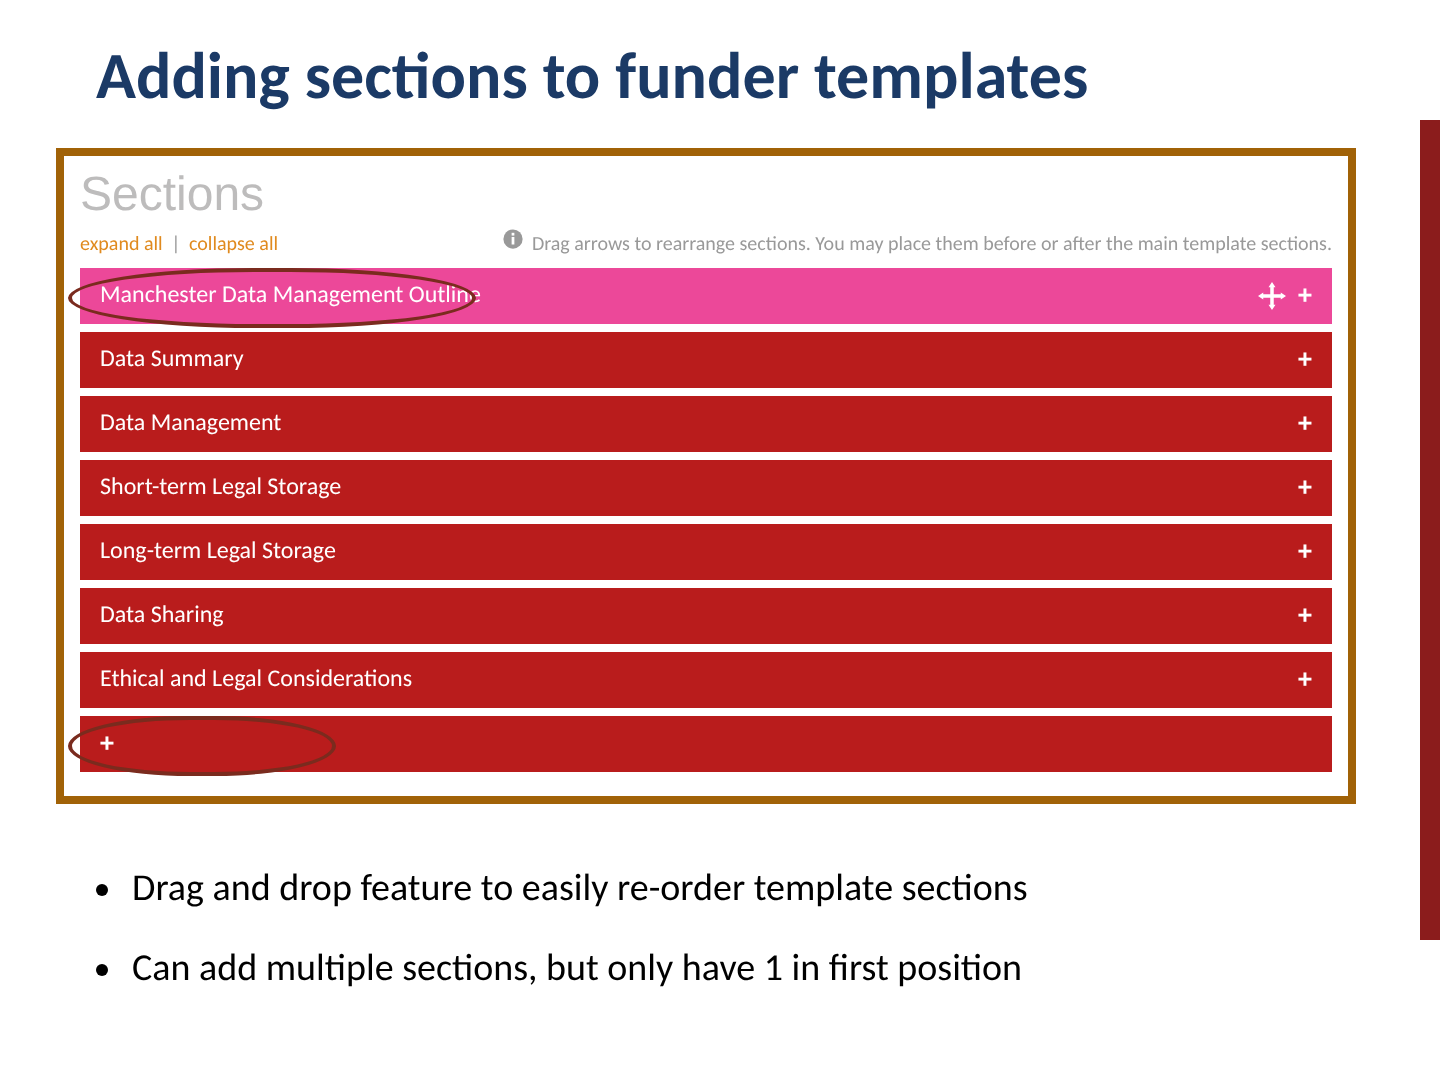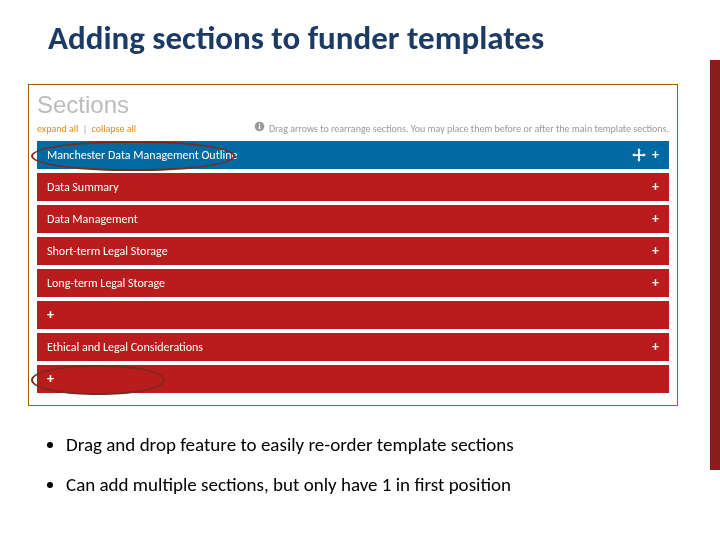--- a/index.html
+++ b/index.html
@@ -1,27 +1,27 @@
 <!DOCTYPE html>
 <html><head>
 <meta charset="utf-8">
 <style>
   html,body{margin:0;padding:0;width:720px;height:540px;background:#fff;font-family:Calibri,Arial,sans-serif;color:#000;}
   .slide{position:relative;width:720px;height:421px;box-sizing:border-box;}
   .title{font-size:33px;font-weight:bold;color:#1b3a66;padding:18px 0 0 48px;}
   .right-red-bar{position:absolute;top:60px;right:0;width:10px;height:410px;background:#8b1c1c;}
-  .panel{position:absolute;left:28px;top:84px;width:650px;border:1px solid #a16207;padding:6px 8px 8px 8px;box-sizing:border-box;}
+  .panel{position:absolute;left:28px;top:74px;width:650px;border:4px solid #a16207;padding:6px 8px 8px 8px;box-sizing:border-box;}
   .panel-head{font-family:Arial,sans-serif;font-size:24px;color:#bdbcbc;font-weight:400;margin:0 0 2px 0;}
   .panel-sub{display:flex;justify-content:space-between;align-items:center;font-size:10px;color:#999;margin-bottom:6px;}
   .panel-sub a{color:#e08a1e;text-decoration:none;}
   .sep{color:#999;margin:0 2px;}
   .hint{display:flex;align-items:center;gap:4px;}
   .hint svg{width:11px;height:11px;fill:#999;}
   .section-row{background:#b91c1c;color:#fff;font-size:12px;padding:7px 10px;margin-bottom:4px;display:flex;align-items:center;justify-content:space-between;position:relative;}
-  .section-row.first{background:#0369a1;}
+  .section-row.first{background:#ec4899;}
   .section-row .label{flex:1;}
   .section-row .ctrl{display:flex;gap:6px;align-items:center;}
   .plus{font-weight:bold;font-size:14px;line-height:1;}
   .move-icon{display:inline-flex;}
   .move-icon svg{width:14px;height:14px;fill:#fff;}
   .add-row{position:relative;}
   .circle{position:absolute;border:2px solid #7a2b1e;border-radius:50%/55%;pointer-events:none;}
   .circle1{left:-6px;top:0;width:200px;height:26px;}
   .circle2{left:-6px;top:0;width:130px;height:26px;}
   .bullets{position:absolute;left:44px;top:432px;width:610px;font-size:19px;line-height:1.35;}
@@ -86,20 +86,21 @@
           <span class="plus">+</span>
         </span>
     </div>
     <div class="section-row">
       <span class="label">Long-term Legal Storage</span>
       <span class="ctrl">
           <span class="plus">+</span>
         </span>
     </div>
     <div class="section-row">
+      <span class="label">Data Sharing</span>
       <span class="ctrl">
           <span class="plus">+</span>
         </span>
     </div>
     <div class="section-row">
       <span class="label">Ethical and Legal Considerations</span>
       <span class="ctrl">
           <span class="plus">+</span>
         </span>
     </div>

